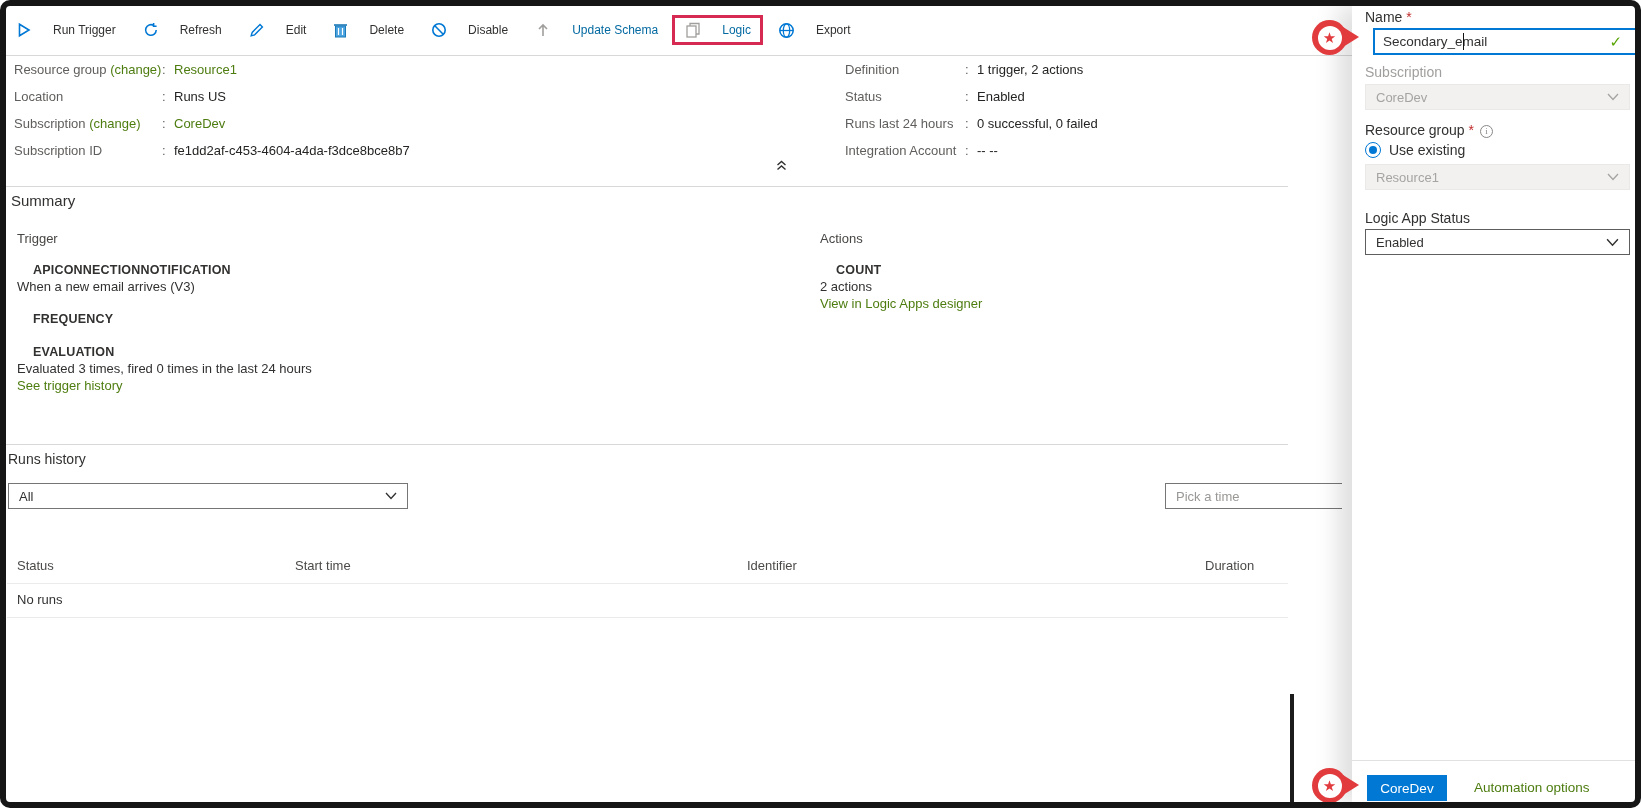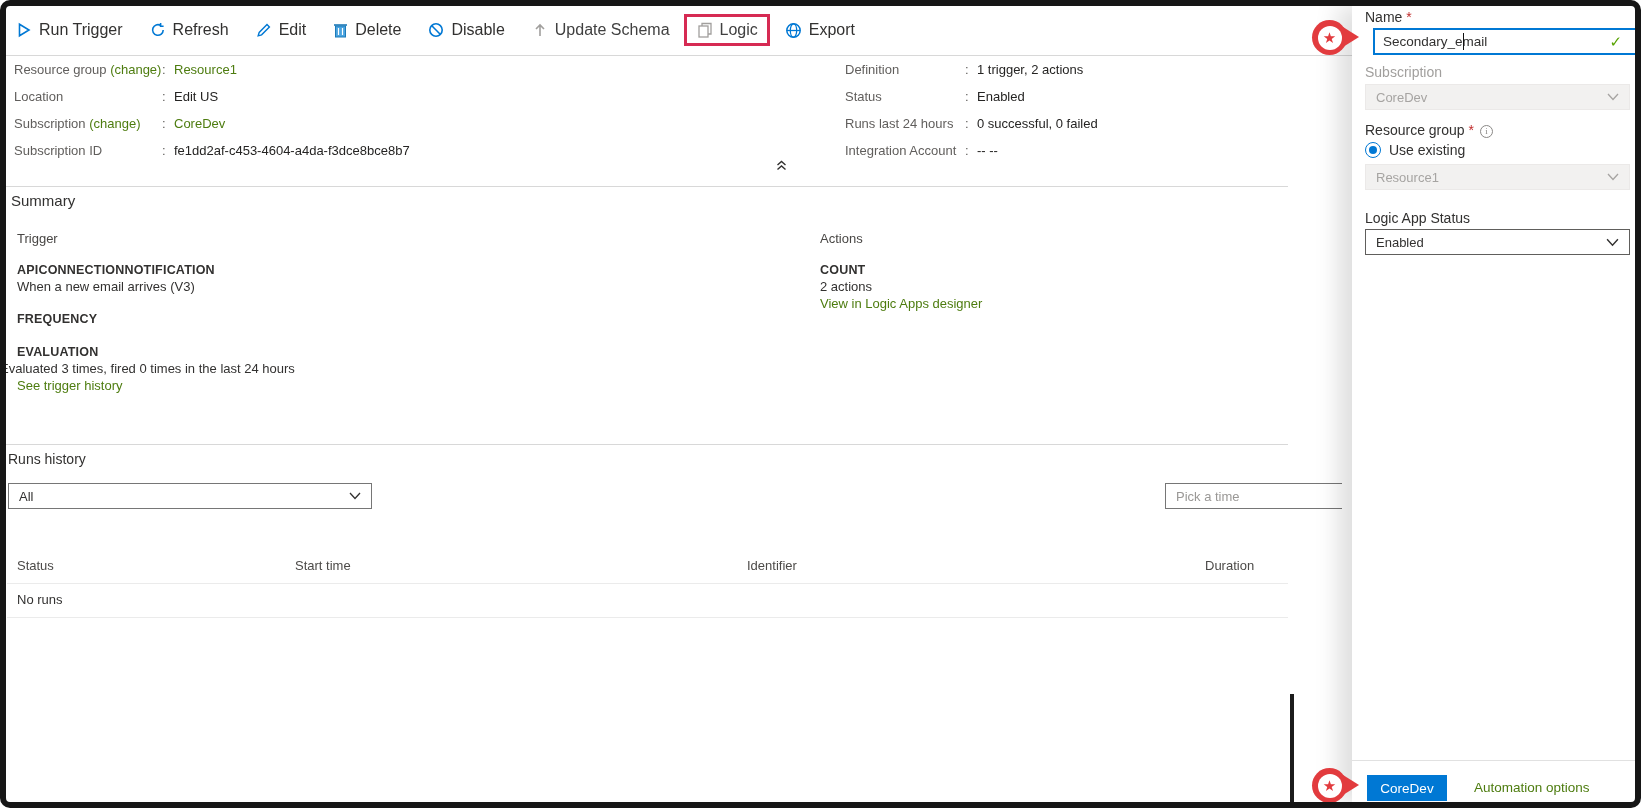--- a/index.html
+++ b/index.html
@@ -2,22 +2,22 @@
 <html><head>
 <meta charset="utf-8">
 <style>
   * { margin:0; padding:0; box-sizing:border-box; }
   body { background:#9a9a9a; font-family:"Liberation Sans", sans-serif; }
   .frame { position:relative; width:1641px; height:808px; background:#ffffff; overflow:hidden; }
   .frame-border { position:absolute; inset:0; border:6px solid #161616; border-radius:10px; pointer-events:none; z-index:60; }
 
   
   .toolbar { position:absolute; left:16px; top:12px; height:36px; display:flex; align-items:center; z-index:5; }
-  .tb-item { position:relative; display:flex; align-items:center; gap:7px; font-size:16px; color:#323130; margin-right:27px; white-space:nowrap; cursor:default; }
-  .tb-item.disabled { color:#404040; }
+  .tb-item { position:relative; display:flex; align-items:center; gap:21px; font-size:12px; color:#323130; margin-right:27px; white-space:nowrap; cursor:default; }
+  .tb-item.disabled { color:#0369a1; }
   .tb-item svg { display:block; }
   .clone-box { position:absolute; inset:-7px -12px -7px -13px; border:3px solid #d62a53; pointer-events:none; }
 
   .hr { position:absolute; height:1px; background:#d8d8d8; }
 
   
   .ess { position:absolute; top:56px; font-size:13px; }
   .ess-left { left:14px; }
   .ess-right { left:845px; }
   .ess-row { display:flex; align-items:center; height:27px; color:#605e5c; }
@@ -25,21 +25,21 @@
   .ess-right .lab { width:120px; }
   .ess .col { width:12px; }
   .ess .val { color:#252423; }
   a.lnk { color:#4d7c0f; text-decoration:none; cursor:pointer; }
   .collapse { position:absolute; left:775px; top:158px; color:#323130; }
 
   
   .abs { position:absolute; font-size:13px; color:#323130; }
   .sec-title { font-size:15px; color:#323130; }
   .muted { color:#484644; }
-  .bold { font-weight:700; font-size:12.5px; letter-spacing:.2px; }
+  .bold { font-weight:700; font-size:12.5px; letter-spacing:.2px;margin-left:16px; }
 
   
   .combo { position:absolute; height:26px; border:1px solid #767676; background:#fff; display:flex; align-items:center; padding:0 10px; font-size:13px; color:#323130; }
   .combo .grow { flex:1; }
   .ph { color:#9a9896; }
   .search-input { position:absolute; left:7px; top:517px; width:1281px; height:27px; border:1px solid #8a8886; padding:0 10px; font-size:13px; font-family:"Liberation Sans",sans-serif; color:#323130; }
   .search-input::placeholder { color:#7d7b79; }
   .th { position:absolute; top:558px; font-size:13px; color:#4c4a48; }
 
   
@@ -139,21 +139,21 @@
 
   <div class="ess ess-left">
     <div class="ess-row">
       <span class="lab"><span>Resource group</span> <a class="lnk">(change)</a></span>
       <span class="col">:</span>
       <a class="lnk">Resource1</a>
     </div>
     <div class="ess-row">
       <span class="lab">Location</span>
       <span class="col">:</span>
-      <span class="val">Edit US</span>
+      <span class="val">Runs US</span>
     </div>
     <div class="ess-row">
       <span class="lab"><span>Subscription</span> <a class="lnk">(change)</a></span>
       <span class="col">:</span>
       <a class="lnk">CoreDev</a>
     </div>
     <div class="ess-row">
       <span class="lab">Subscription ID</span>
       <span class="col">:</span>
       <span class="val">fe1dd2af-c453-4604-a4da-f3dce8bce8b7</span>
@@ -192,32 +192,32 @@
 
   <div class="hr" style="left:6px; top:186px; width:1282px;"></div>
 
   <div class="abs sec-title" style="left:11px; top:192px;">Summary</div>
 
   <div class="abs muted" style="left:17px; top:231px;">Trigger</div>
   <div class="abs bold" style="left:17px; top:263px;">APICONNECTIONNOTIFICATION</div>
   <div class="abs" style="left:17px; top:279px;">When a new email arrives (V3)</div>
   <div class="abs bold" style="left:17px; top:312px;">FREQUENCY</div>
   <div class="abs bold" style="left:17px; top:345px;">EVALUATION</div>
-  <div class="abs" style="left:0; top:361px;">Evaluated 3 times, fired 0 times in the last 24 hours</div>
+  <div class="abs" style="left:17px; top:361px;">Evaluated 3 times, fired 0 times in the last 24 hours</div>
   <a class="abs lnk" style="left:17px; top:378px;">See trigger history</a>
 
   <div class="abs muted" style="left:820px; top:231px;">Actions</div>
   <div class="abs bold" style="left:820px; top:263px;">COUNT</div>
   <div class="abs" style="left:820px; top:279px;">2 actions</div>
   <a class="abs lnk" style="left:820px; top:296px;">View in Logic Apps designer</a>
 
   <div class="hr" style="left:6px; top:444px; width:1282px;"></div>
   <div class="abs" style="left:8px; top:451px; font-size:14px;">Runs history</div>
 
-  <div class="combo" style="left:8px; top:483px; width:364px;">
+  <div class="combo" style="left:8px; top:483px; width:400px;">
     <span class="grow">All</span>
     <svg width="12" height="8" viewBox="0 0 12 8">
         <path d="M1 1 L6 6.5 L11 1" fill="none" stroke="#323130" stroke-width="1.3"></path>
       </svg>
   </div>
   <div class="combo" style="left:1165px; top:483px; width:177px; border-right:none;">
     <span class="grow ph">Pick a time</span>
   </div>
 
 

